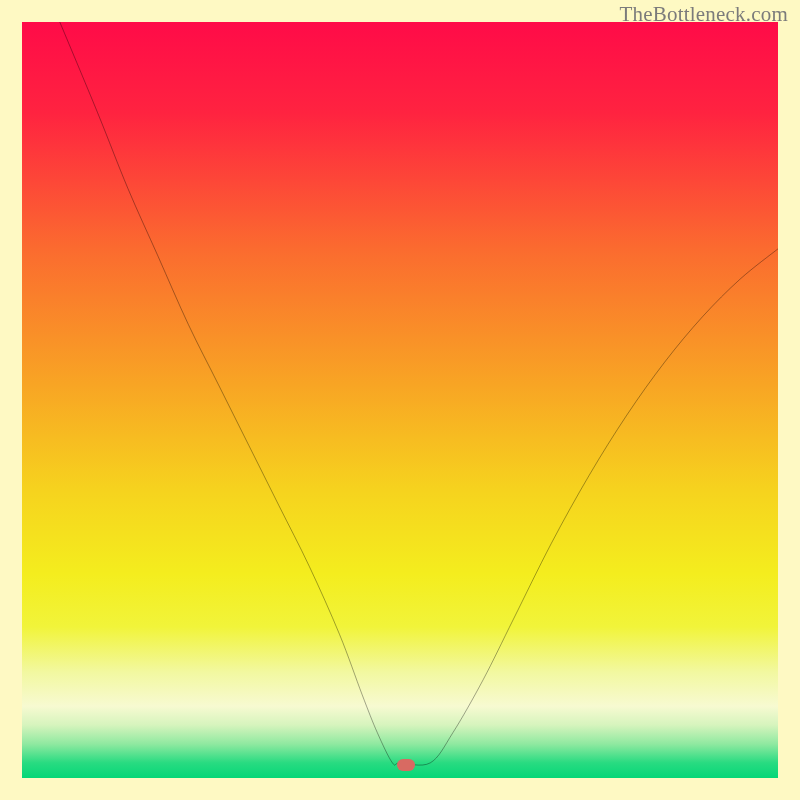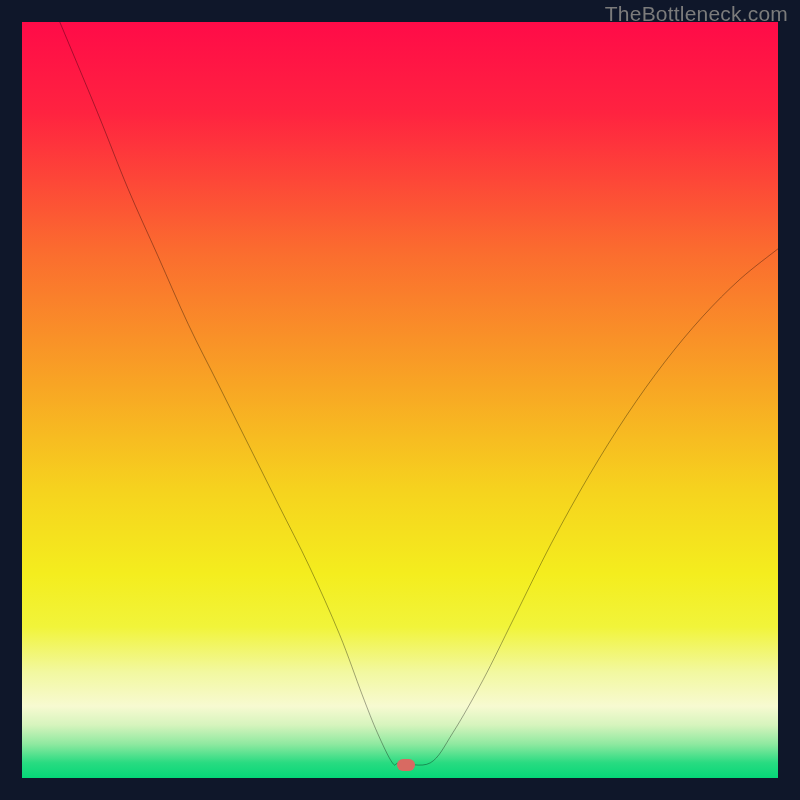--- a/index.html
+++ b/index.html
@@ -10,21 +10,22 @@
     background: #000;
     overflow: hidden;
     font-family: Arial, Helvetica, sans-serif;
   }
   .frame {
     position: absolute;
     left: 0;
     top: 0;
     width: 800px;
     height: 800px;
-    background: #0f172a;
+    background: #fef9c3;
+    font-family: Liberation Serif, serif;
   }
   .plot-area {
     position: absolute;
     left: 22px;
     top: 22px;
     width: 756px;
     height: 756px;
     overflow: hidden;
   }
   .gradient {

